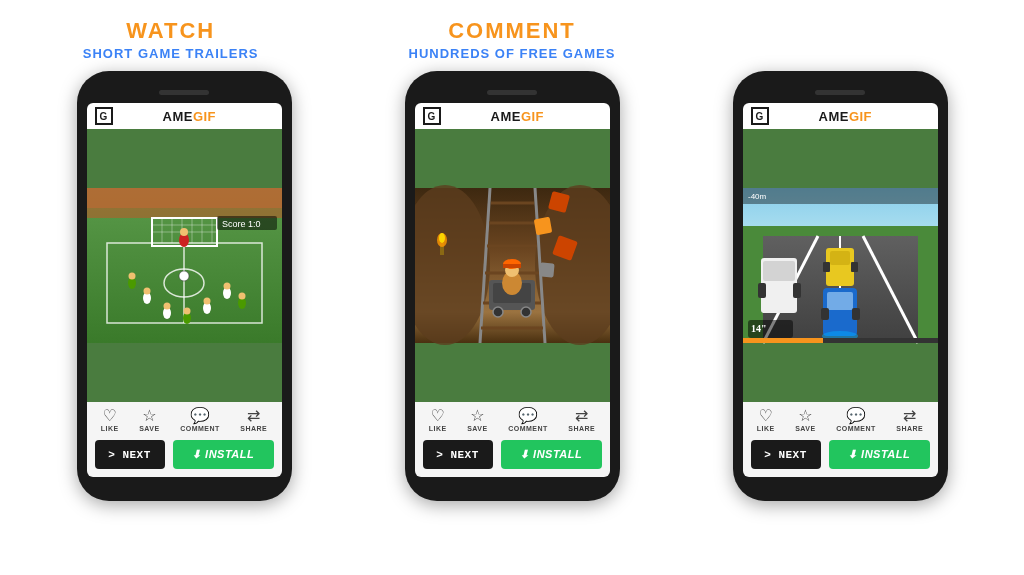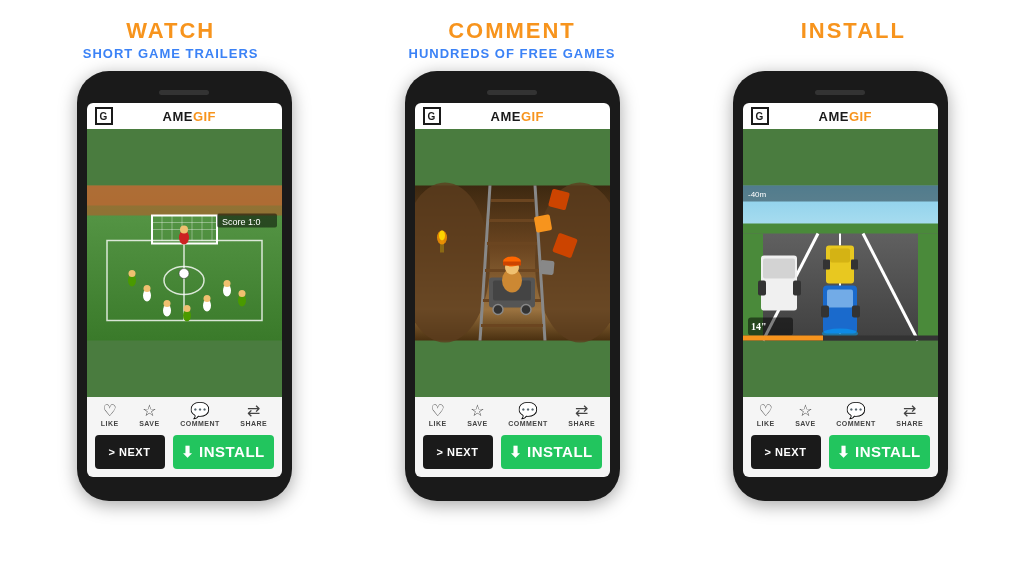--- a/index.html
+++ b/index.html
@@ -184,45 +184,46 @@
 
     .btn-next {
       flex: 1;
       background: #1a1a1a;
       color: #fff;
       border: none;
       border-radius: 4px;
       padding: 8px 4px;
       font-size: 11px;
       font-weight: 900;
-      font-family: Liberation Sans, sans-serif;
+      font-family: Liberation Mono, monospace;
       letter-spacing: 0.5px;
       cursor: pointer;
       display: flex;
       align-items: center;
       justify-content: center;
       gap: 3px;
     }
 
     .btn-install {
       flex: 1.5;
       background: #22c55e;
       color: #fff;
       border: none;
       border-radius: 4px;
       padding: 8px 4px;
-      font-size: 15px;
+      font-size: 11px;
       font-weight: 900;
       font-family: Arial Black, sans-serif;
       letter-spacing: 0.5px;
       cursor: pointer;
       display: flex;
       align-items: center;
       justify-content: center;
       gap: 3px;
+      font-style: italic;
     }
 
     
     .game-svg {
       width: 100%;
       height: 100%;
     }
   </style>
 </head>
 <body>
@@ -230,21 +231,20 @@
 <div class="header">
   <div class="header-item">
     <div class="header-title-orange">WATCH</div>
     <div class="header-title-black">SHORT GAME TRAILERS</div>
   </div>
   <div class="header-item">
     <div class="header-title-orange">COMMENT</div>
     <div class="header-title-black">HUNDREDS OF FREE GAMES</div>
   </div>
   <div class="header-item">
-    <div class="header-title-orange">INSTALL</div>
   </div>
 </div>
 
 <div class="phones-row">
 
   <div class="phone-wrapper">
     <div class="phone">
       <div class="phone-top">
         <div class="phone-speaker"></div>
       </div>

